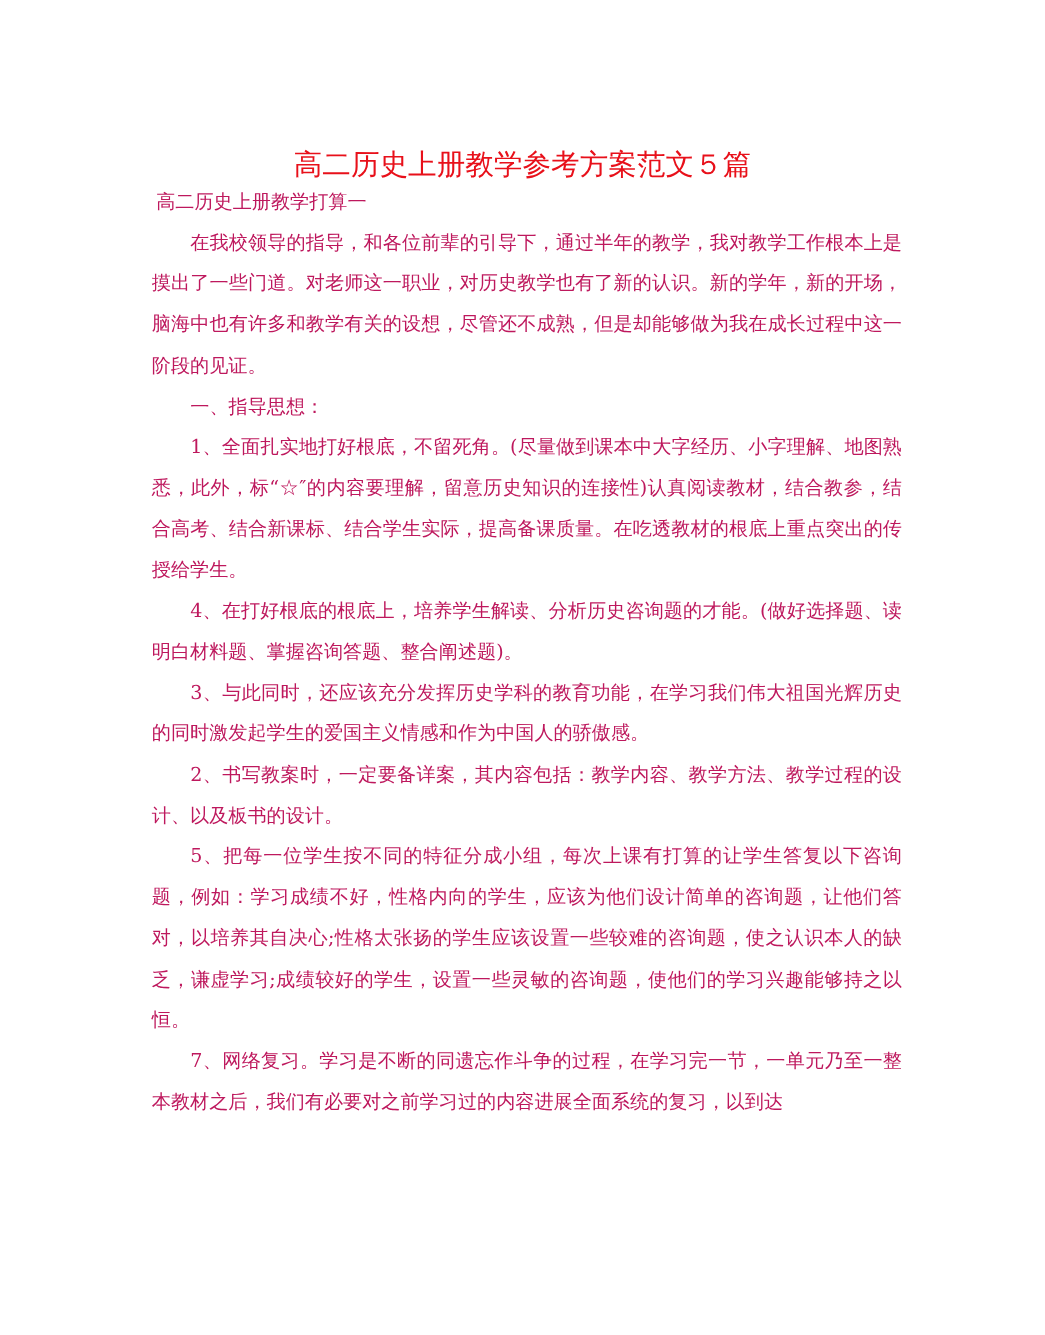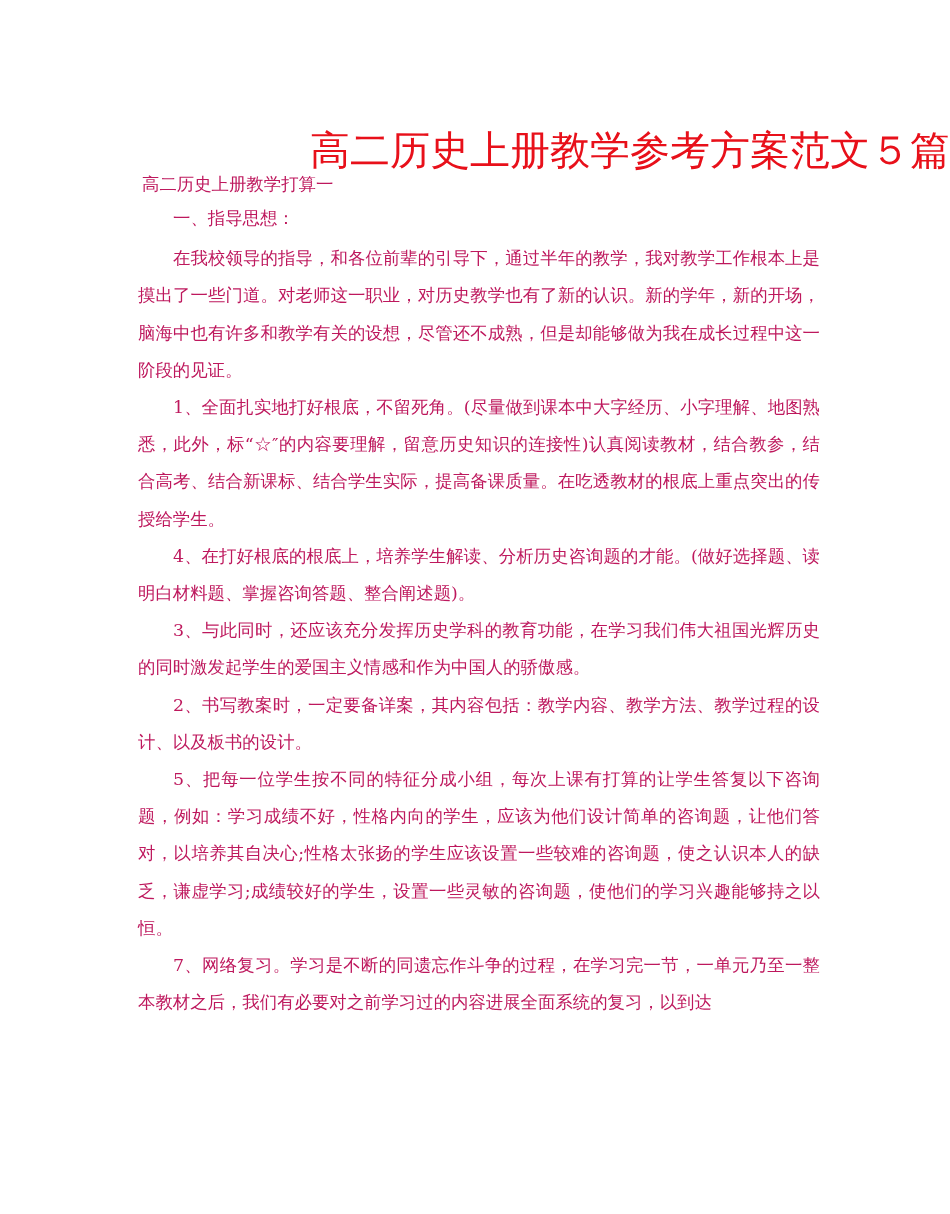--- a/index.html
+++ b/index.html
@@ -19,23 +19,23 @@
       top: 0;
       width: 950px;
       height: 1214px;
       background: #ffffff;
     }
     .title {
       position: absolute;
       left: 0;
       top: 126px;
       width: 950px;
-      text-align: right;
+      text-align: center;
       font-family: "DejaVu Sans", "Liberation Sans", sans-serif;
-      font-size: 40px;
+      font-size: 26px;
       line-height: 48px;
       color: #e8101a;
       letter-spacing: 0px;
       white-space: nowrap;
     }
     .body-text {
       position: absolute;
       left: 138px;
       top: 168px;
       width: 682px;
@@ -63,22 +63,22 @@
     }
   </style>
 </head>
 <body>
 
 <div class="page">
   <div class="title">高二历史上册教学参考方案范文５篇</div>
 
   <div class="body-text">
     <p class="subtitle">高二历史上册教学打算一</p>
+    <p class="para tight-start">在我校领导的指导，和各位前辈的引导下，通过半年的教学，我对教学工作根本上是摸出了一些门道。对老师这一职业，对历史教学也有了新的认识。新的学年，新的开场，脑海中也有许多和教学有关的设想，尽管还不成熟，但是却能够做为我在成长过程中这一阶段的见证。</p>
     <p class="para">一、指导思想：</p>
-    <p class="para tight-start">在我校领导的指导，和各位前辈的引导下，通过半年的教学，我对教学工作根本上是摸出了一些门道。对老师这一职业，对历史教学也有了新的认识。新的学年，新的开场，脑海中也有许多和教学有关的设想，尽管还不成熟，但是却能够做为我在成长过程中这一阶段的见证。</p>
     <p class="para">1、全面扎实地打好根底，不留死角。(尽量做到课本中大字经历、小字理解、地图熟悉，此外，标“☆″的内容要理解，留意历史知识的连接性)认真阅读教材，结合教参，结合高考、结合新课标、结合学生实际，提高备课质量。在吃透教材的根底上重点突出的传授给学生。</p>
     <p class="para">4、在打好根底的根底上，培养学生解读、分析历史咨询题的才能。(做好选择题、读明白材料题、掌握咨询答题、整合阐述题)。</p>
     <p class="para">3、与此同时，还应该充分发挥历史学科的教育功能，在学习我们伟大祖国光辉历史的同时激发起学生的爱国主义情感和作为中国人的骄傲感。</p>
     <p class="para">2、书写教案时，一定要备详案，其内容包括：教学内容、教学方法、教学过程的设计、以及板书的设计。</p>
     <p class="para">5、把每一位学生按不同的特征分成小组，每次上课有打算的让学生答复以下咨询题，例如：学习成绩不好，性格内向的学生，应该为他们设计简单的咨询题，让他们答对，以培养其自决心;性格太张扬的学生应该设置一些较难的咨询题，使之认识本人的缺乏，谦虚学习;成绩较好的学生，设置一些灵敏的咨询题，使他们的学习兴趣能够持之以恒。</p>
     <p class="para">7、网络复习。学习是不断的同遗忘作斗争的过程，在学习完一节，一单元乃至一整本教材之后，我们有必要对之前学习过的内容进展全面系统的复习，以到达</p>
   </div>
 </div>
 
 </body></html>

